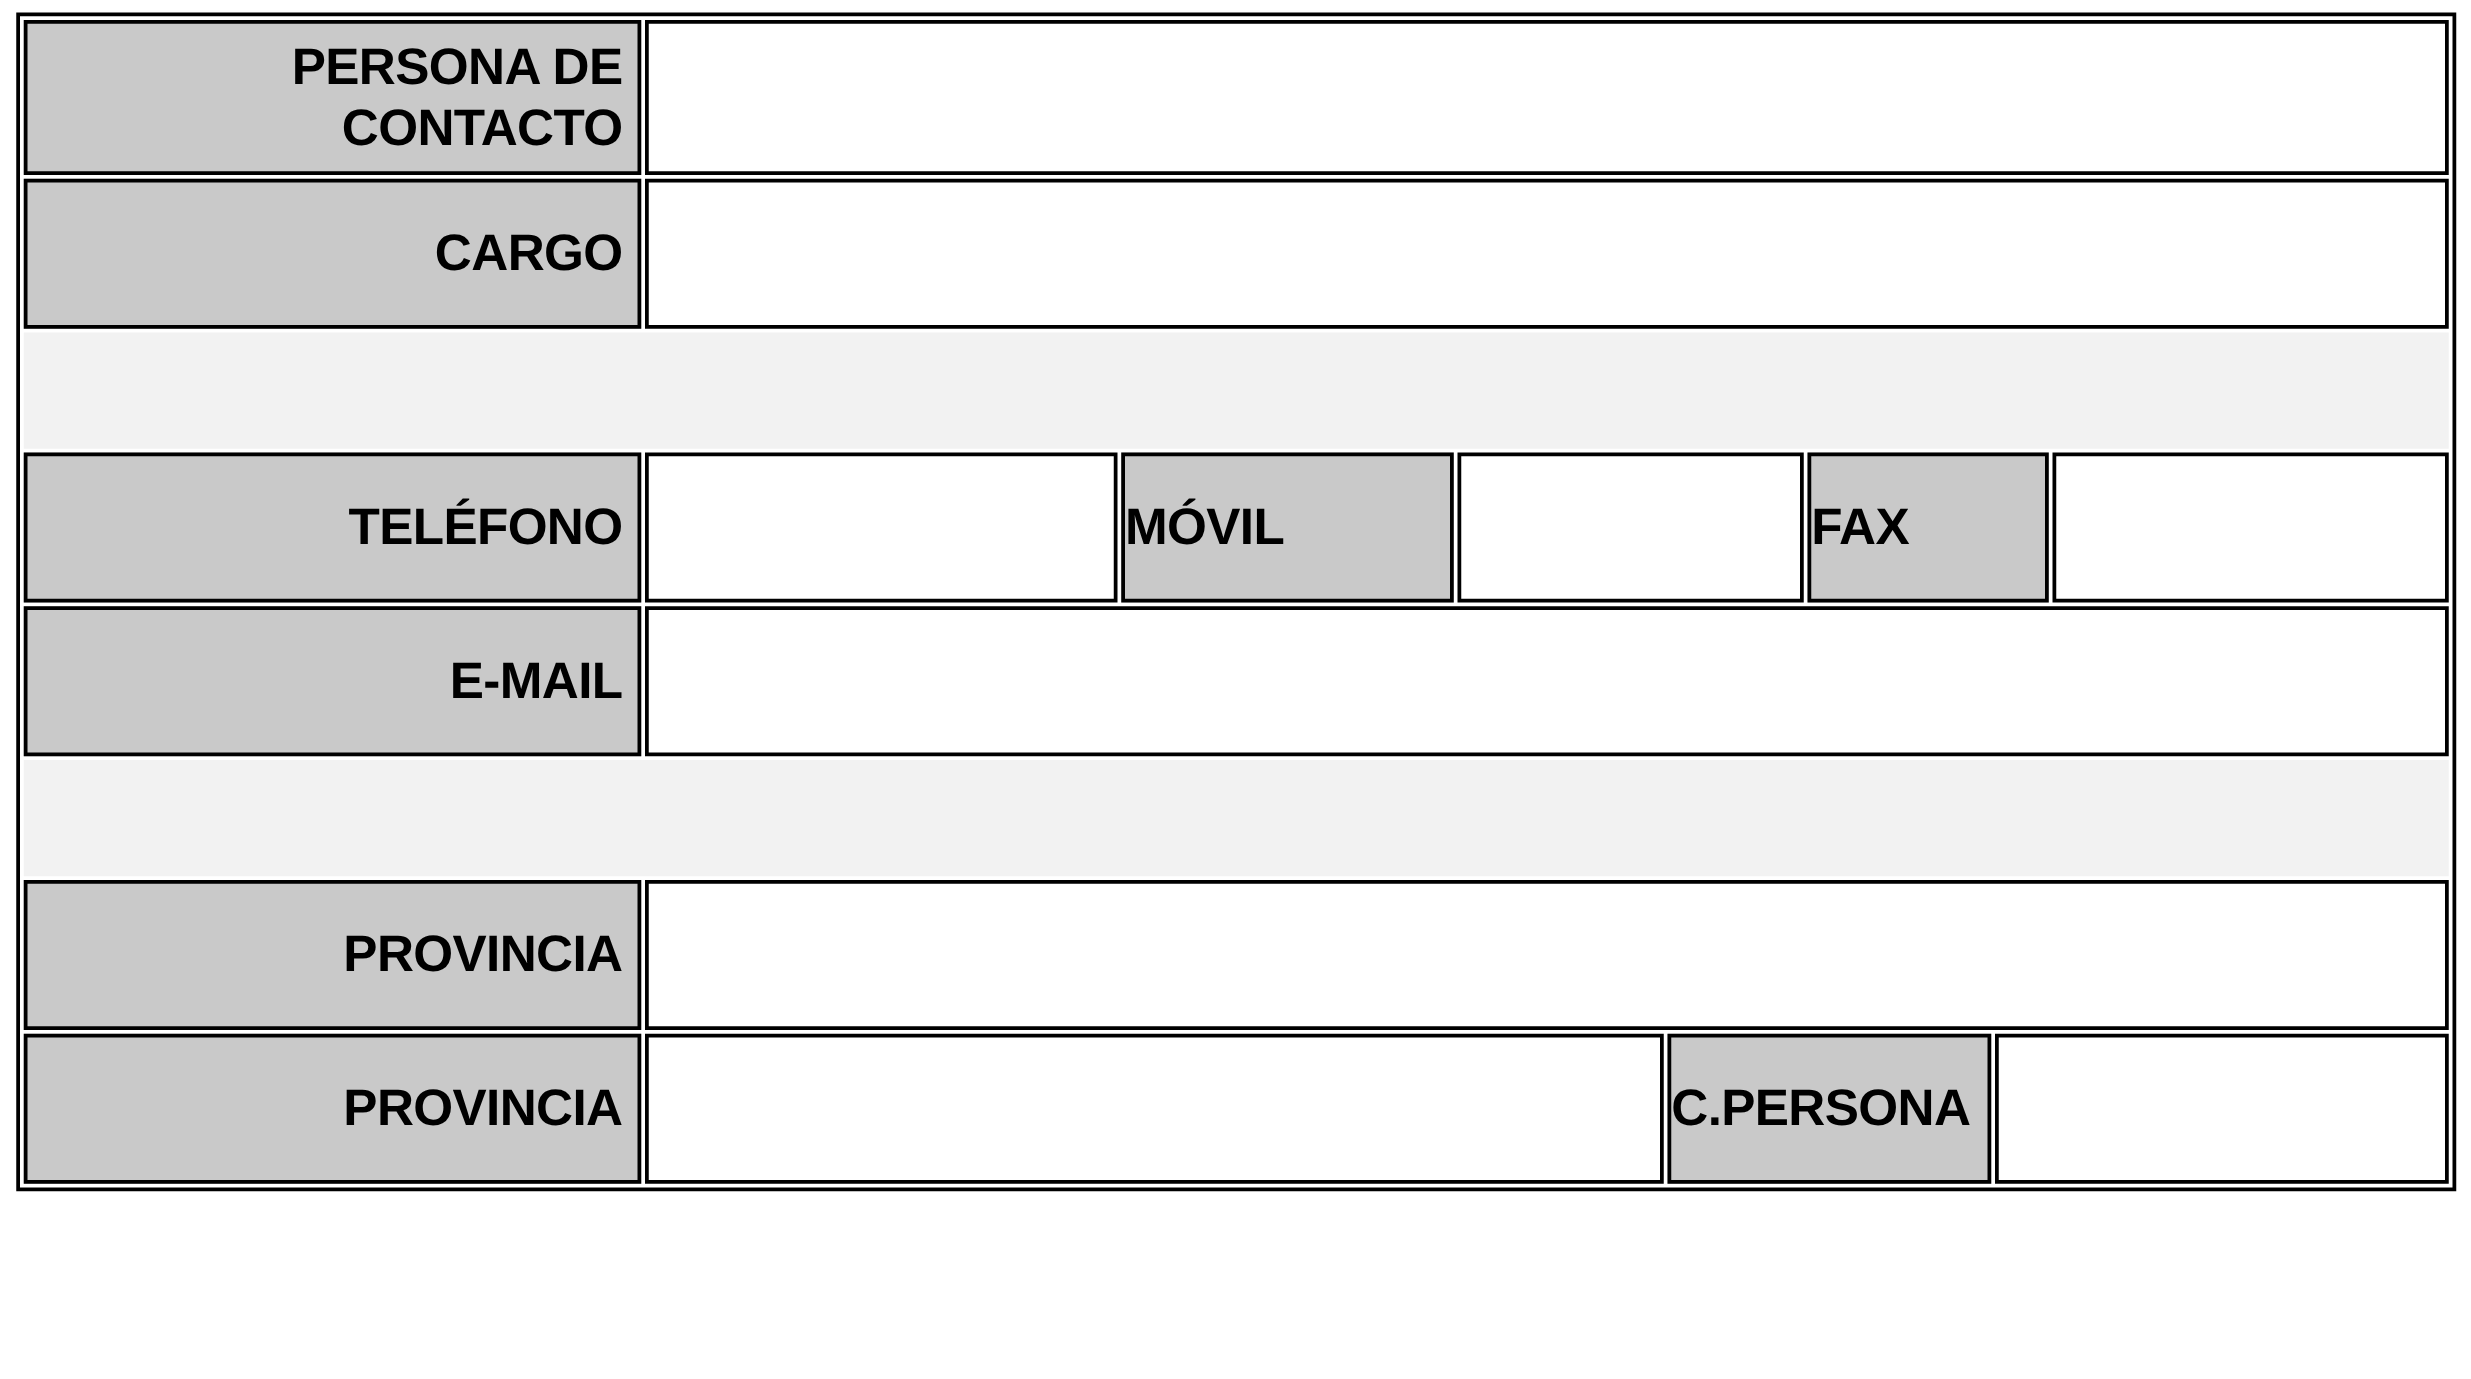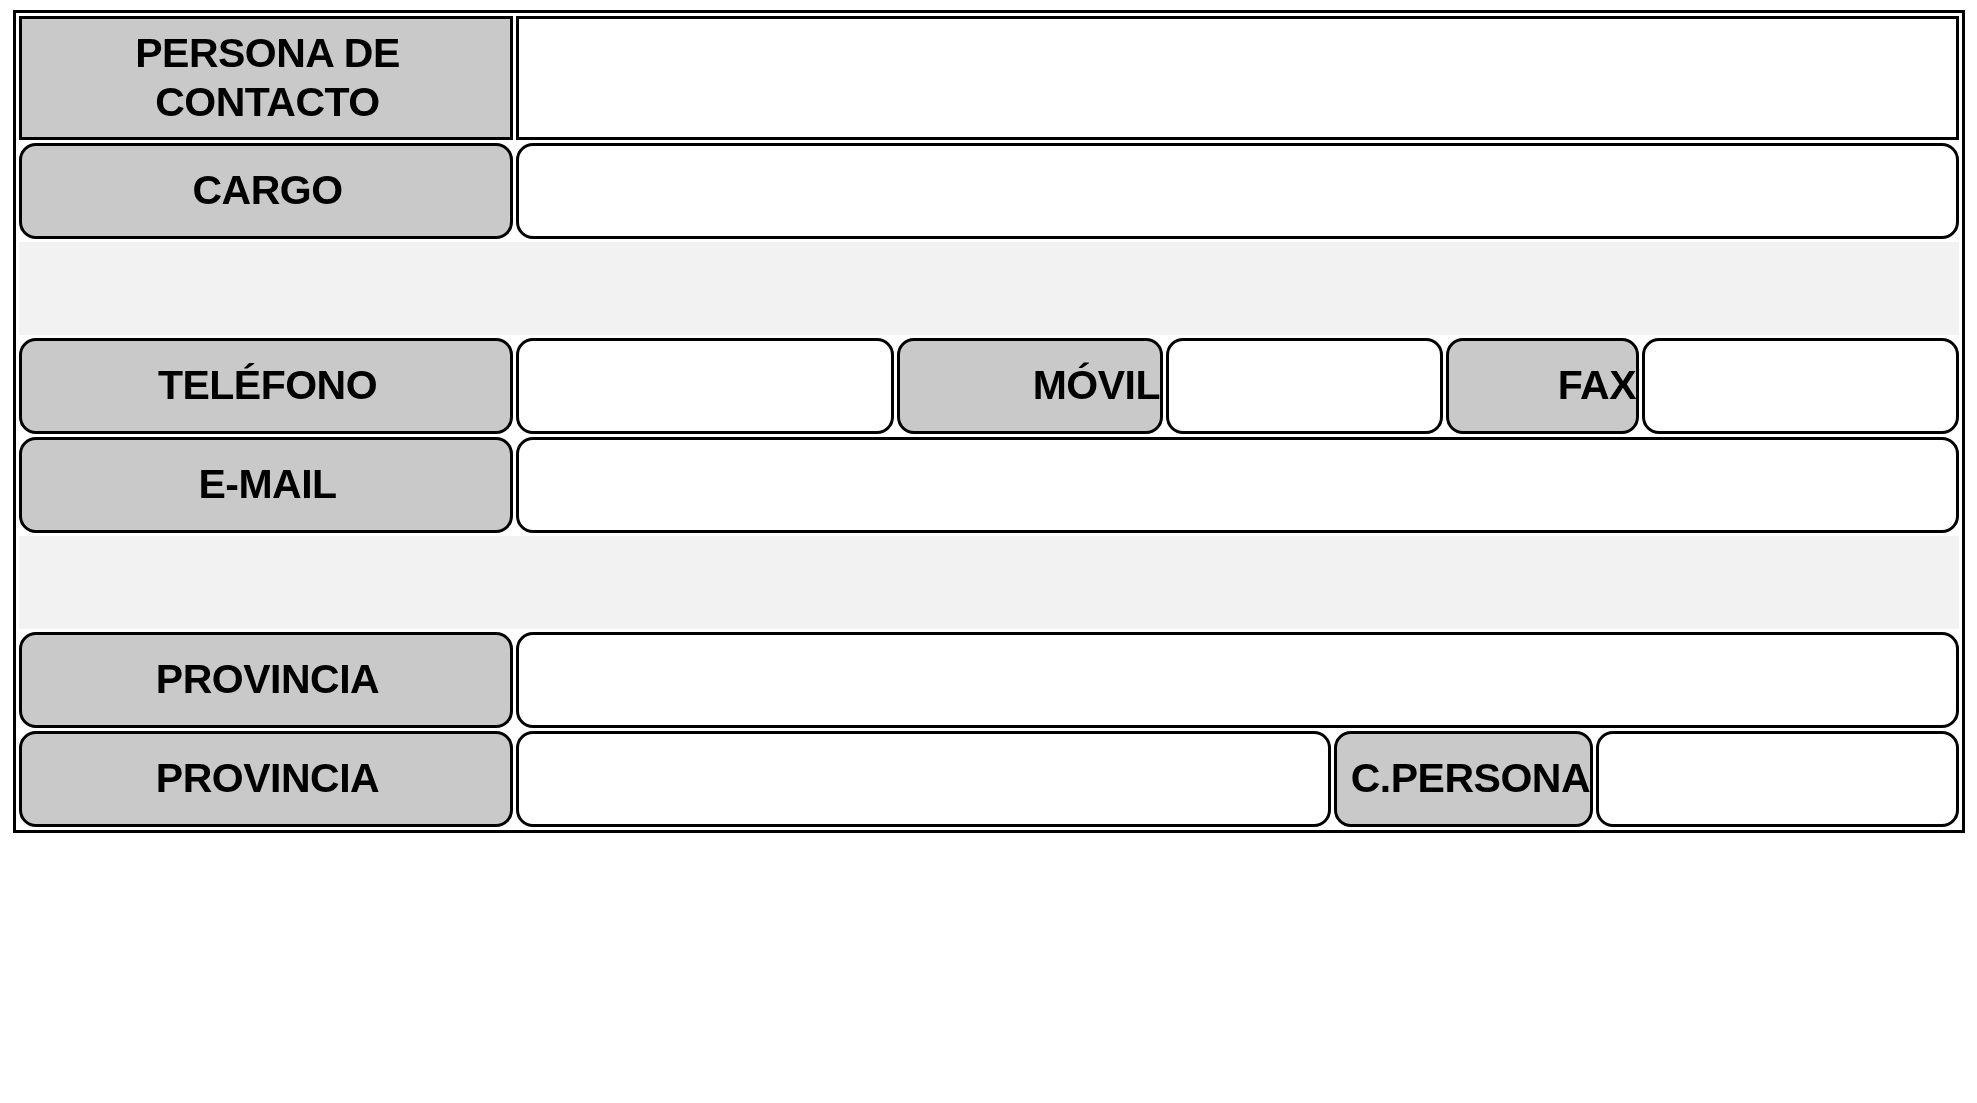--- a/index.html
+++ b/index.html
@@ -34,40 +34,40 @@
     font-size:41px;
     line-height:1.2;
     color:#000000;
     overflow:hidden;
   }
   td.label{
     background:var(--label-bg);
     border:3px solid var(--border-c);
     padding:0 12px 0 15px;
     vertical-align:middle;
-    text-align:center;
+    text-align:right;
     letter-spacing:-0.5px;
   }
   td.label.center{
-    text-align:right;
+    text-align:left;
     padding:0;
   }
   td.input{
     background:var(--input-bg);
     border:3px solid var(--border-c);
     padding:0 10px;
     vertical-align:middle;
   }
   td.spacer{
     background:var(--spacer-bg);
     border:none;
     padding:0;
   }
   tr.h-tall  td{height:124px;}
-  tr.h-row   td{height:96px;border-radius:17px;}
+  tr.h-row   td{height:120px;}
   tr.h-space td{height:93px;}
 </style>
 </head>
 <body>
 
 <table class="form">
   <colgroup>
     <col style="width:494px">
     <col style="width:378px">
     <col style="width:266px">

